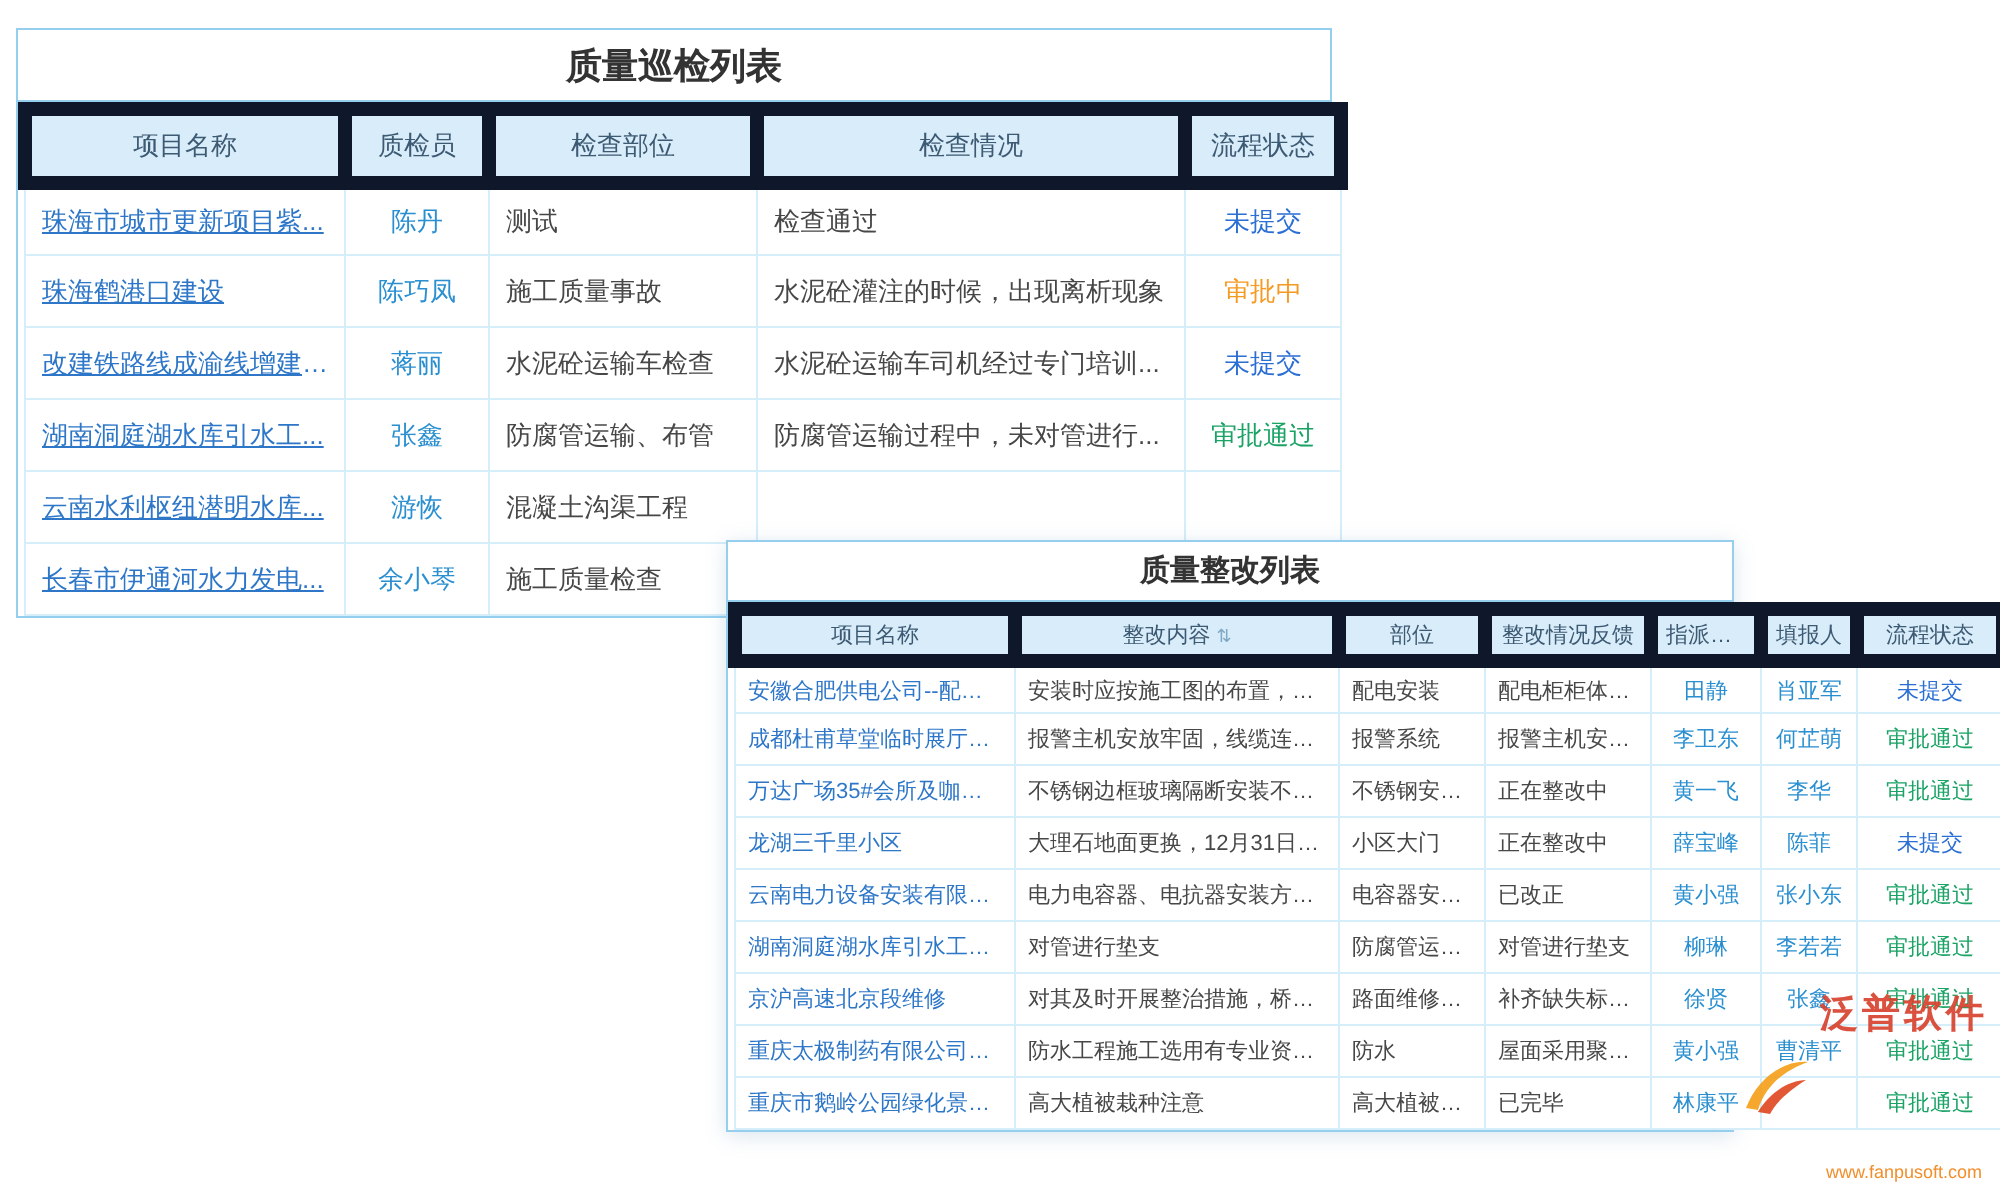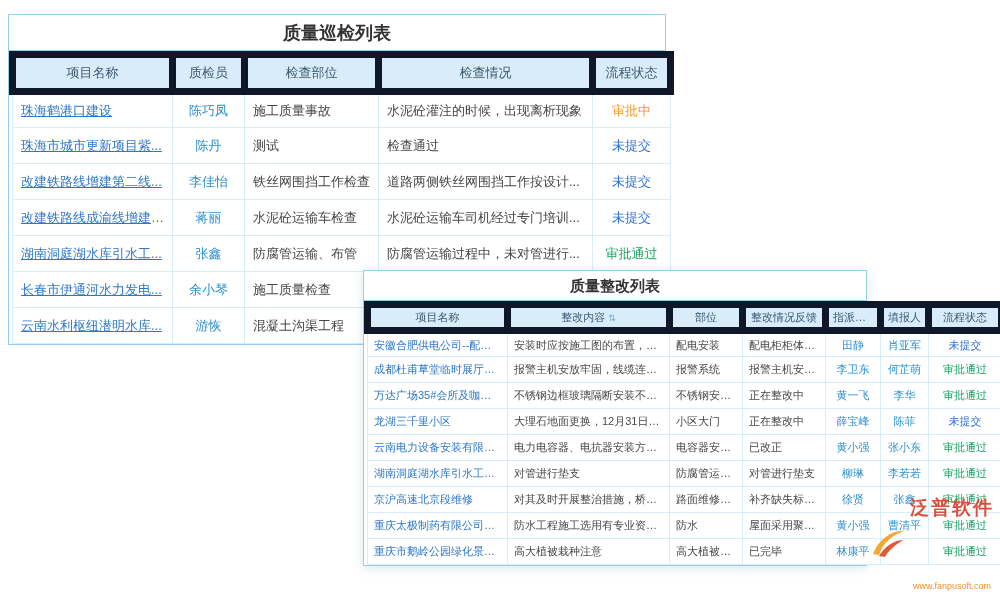--- a/index.html
+++ b/index.html
@@ -56,65 +56,58 @@
         <tr>
           <th>项目名称</th>
           <th>质检员</th>
           <th>检查部位</th>
           <th>检查情况</th>
           <th>流程状态</th>
         </tr>
       </thead>
       <tbody>
           <tr>
+            <td class="link u">珠海市城市更新项目紫...</td>
+            <td class="person center">陈丹</td>
+            <td class="plain">测试</td>
+            <td class="plain">检查通过</td>
+            <td class="center" style="color: rgb(43, 111, 212);">未提交</td>
+          </tr>
+          <tr>
             <td class="link u">珠海鹤港口建设</td>
             <td class="person center">陈巧凤</td>
             <td class="plain">施工质量事故</td>
             <td class="plain">水泥砼灌注的时候，出现离析现象</td>
             <td class="center" style="color: rgb(245, 154, 35);">审批中</td>
           </tr>
           <tr>
-            <td class="link u">珠海市城市更新项目紫...</td>
-            <td class="person center">陈丹</td>
-            <td class="plain">测试</td>
-            <td class="plain">检查通过</td>
-            <td class="center" style="color: rgb(43, 111, 212);">未提交</td>
-          </tr>
-          <tr>
-            <td class="link u">改建铁路线增建第二线...</td>
-            <td class="person center">李佳怡</td>
-            <td class="plain">铁丝网围挡工作检查</td>
-            <td class="plain">道路两侧铁丝网围挡工作按设计...</td>
-            <td class="center" style="color: rgb(43, 111, 212);">未提交</td>
-          </tr>
-          <tr>
             <td class="link u">改建铁路线成渝线增建第...</td>
             <td class="person center">蒋丽</td>
             <td class="plain">水泥砼运输车检查</td>
             <td class="plain">水泥砼运输车司机经过专门培训...</td>
             <td class="center" style="color: rgb(43, 111, 212);">未提交</td>
           </tr>
           <tr>
             <td class="link u">湖南洞庭湖水库引水工...</td>
             <td class="person center">张鑫</td>
             <td class="plain">防腐管运输、布管</td>
             <td class="plain">防腐管运输过程中，未对管进行...</td>
             <td class="center" style="color: rgb(27, 163, 102);">审批通过</td>
           </tr>
           <tr>
+            <td class="link u">云南水利枢纽潜明水库...</td>
+            <td class="person center">游恢</td>
+            <td class="plain">混凝土沟渠工程</td>
+            <td class="plain"></td>
+            <td class="center"></td>
+          </tr>
+          <tr>
             <td class="link u">长春市伊通河水力发电...</td>
             <td class="person center">余小琴</td>
             <td class="plain">施工质量检查</td>
-            <td class="plain"></td>
-            <td class="center"></td>
-          </tr>
-          <tr>
-            <td class="link u">云南水利枢纽潜明水库...</td>
-            <td class="person center">游恢</td>
-            <td class="plain">混凝土沟渠工程</td>
             <td class="plain"></td>
             <td class="center"></td>
           </tr>
         </tbody>
     </table>
   </div>
 
   <div class="card" id="rectify-card">
     <div class="card-title">质量整改列表</div>
     <table>

